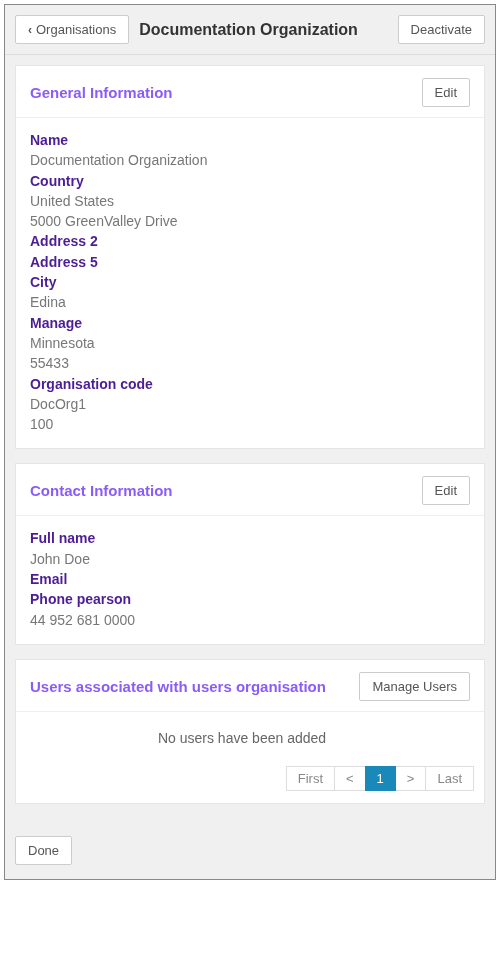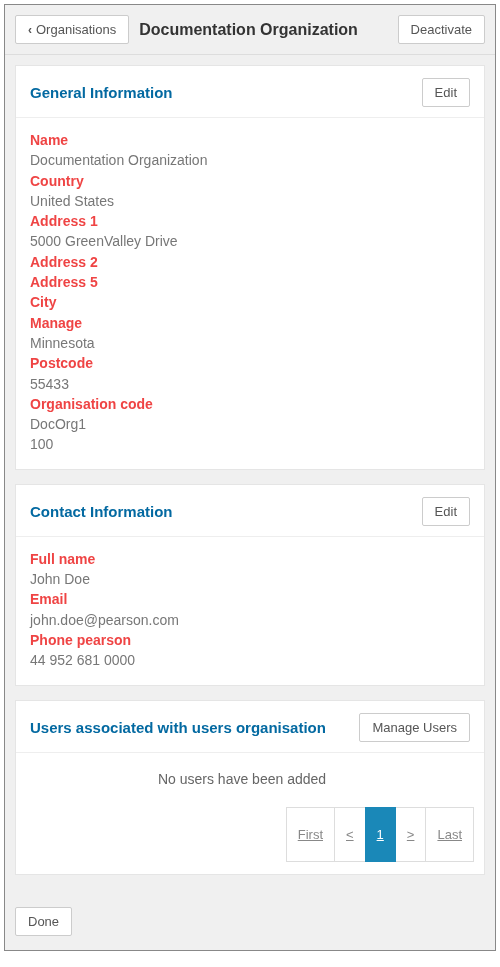--- a/index.html
+++ b/index.html
@@ -50,55 +50,54 @@
     .card-header {
       display: flex;
       align-items: center;
       justify-content: space-between;
       padding: 12px 14px 10px 14px;
       border-bottom: 1px solid #eee;
     }
     .card-title {
       font-size: 15px;
       font-weight: 600;
-      color: #0369a1;
+      color: #8b5cf6;
     }
     .card-body {
       padding: 12px 14px 14px 14px;
       font-size: 14px;
       line-height: 1.45;
     }
     .field-label {
       font-weight: 600;
-      color: #ef4444;
+      color: #4c1d95;
     }
     .field-value {
       color: #777;
     }
     .empty-msg {
       text-align: center;
       color: #666;
       padding: 18px 16px 12px 0;
       font-size: 14px;
     }
     .pagination {
       display: flex;
       justify-content: flex-end;
       gap: 0;
       padding: 8px 10px 12px 10px;
     }
     .page-btn {
       border: 1px solid #ddd;
       background: #fff;
       color: #888;
-      padding: 19px 11px;
+      padding: 4px 11px;
       font-size: 13px;
       cursor: pointer;
       margin-left: -1px;
-      text-decoration: underline;
     }
     .page-btn.active {
       background: #1a88b8;
       color: #fff;
       border-color: #1a88b8;
       z-index: 1;
       position: relative;
     }
     .footer {
       padding: 8px 26px 14px 10px;
@@ -129,45 +128,43 @@
     <div class="card">
       <div class="card-header">
         <div class="card-title">General Information</div>
         <button class="btn">Edit</button>
       </div>
       <div class="card-body">
         <div class="field-label">Name</div>
         <div class="field-value">Documentation Organization</div>
         <div class="field-label">Country</div>
         <div class="field-value">United States</div>
-        <div class="field-label">Address 1</div>
         <div class="field-value">5000 GreenValley Drive</div>
         <div class="field-label">Address 2</div>
         <div class="field-label">Address 5</div>
         <div class="field-label">City</div>
+        <div class="field-value">Edina</div>
         <div class="field-label">Manage</div>
         <div class="field-value">Minnesota</div>
-        <div class="field-label">Postcode</div>
         <div class="field-value">55433</div>
         <div class="field-label">Organisation code</div>
         <div class="field-value">DocOrg1</div>
         <div class="field-value">100</div>
       </div>
     </div>
 
     <div class="card">
       <div class="card-header">
         <div class="card-title">Contact Information</div>
         <button class="btn">Edit</button>
       </div>
       <div class="card-body">
         <div class="field-label">Full name</div>
         <div class="field-value">John Doe</div>
         <div class="field-label">Email</div>
-        <div class="field-value">john.doe@pearson.com</div>
         <div class="field-label">Phone pearson</div>
         <div class="field-value">44 952 681 0000</div>
       </div>
     </div>
 
     <div class="card">
       <div class="card-header">
         <div class="card-title">Users associated with users organisation</div>
         <button class="btn">Manage Users</button>
       </div>

